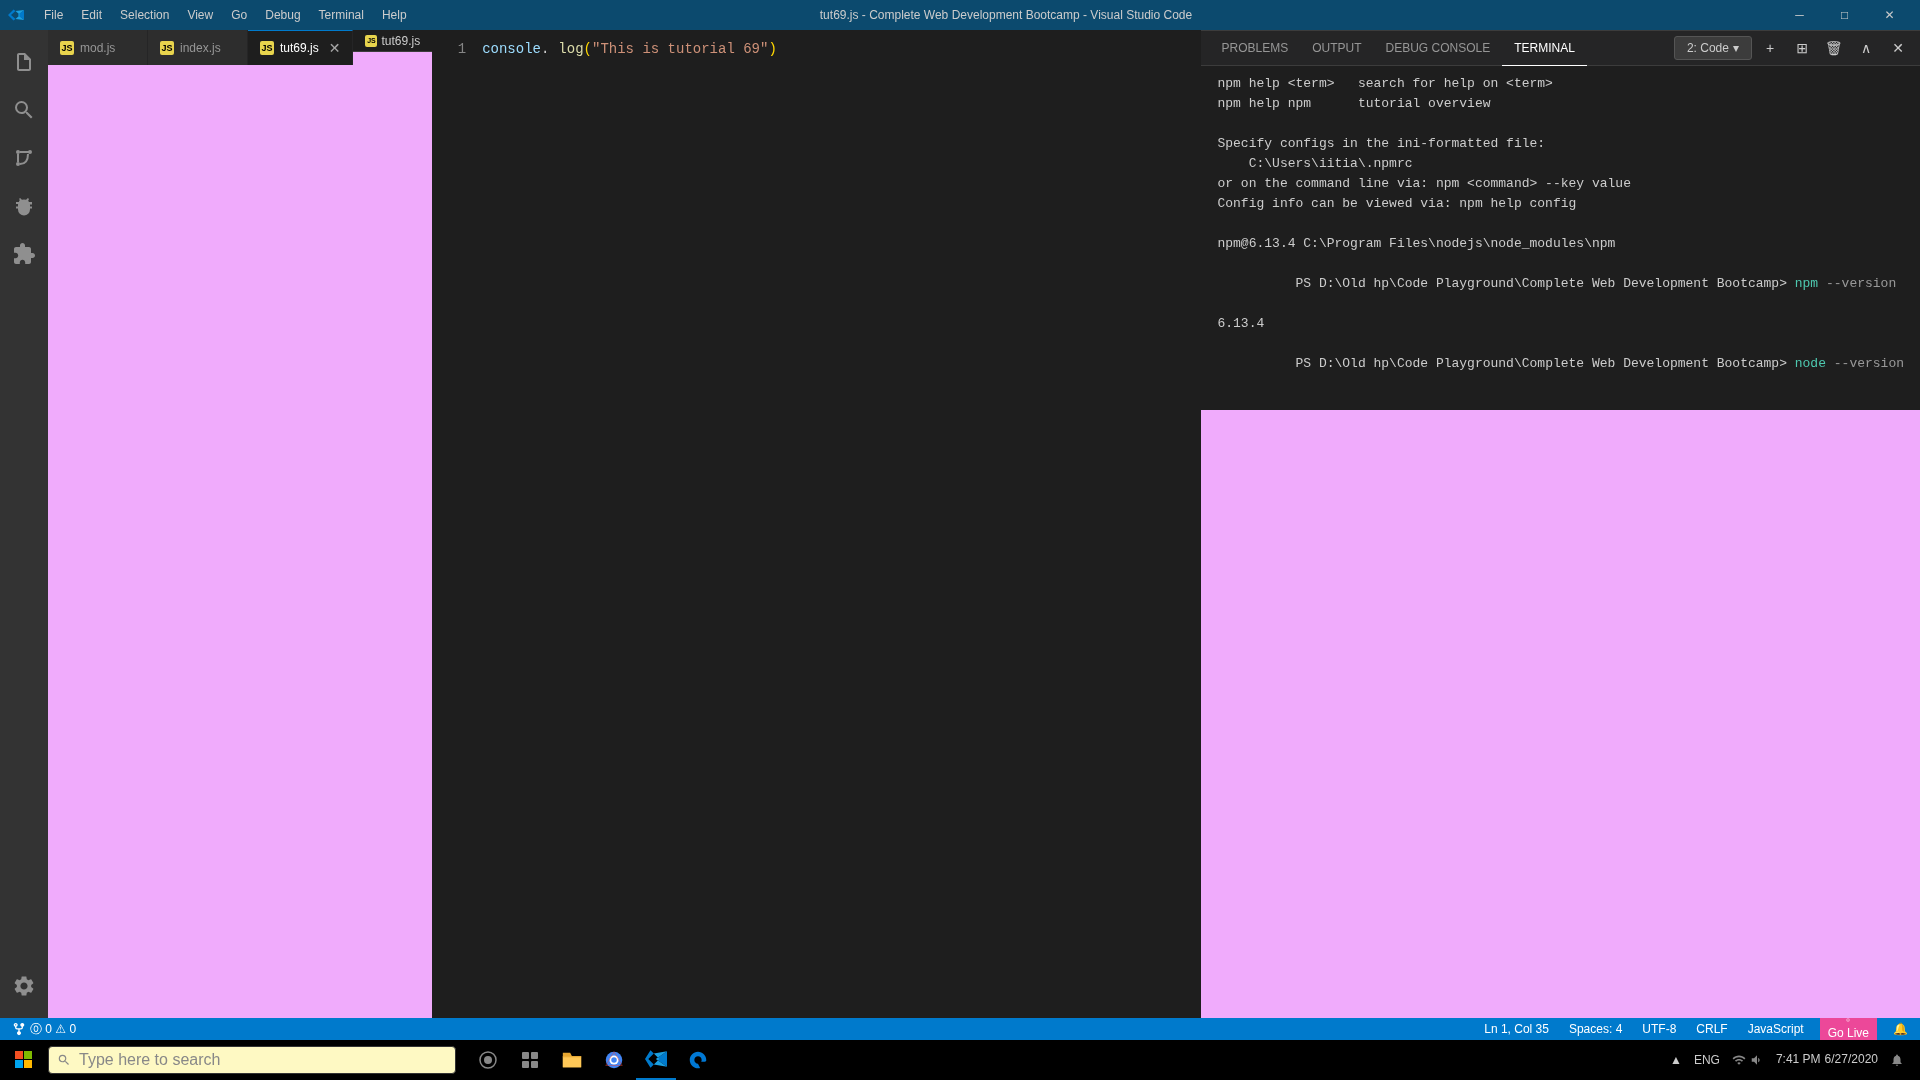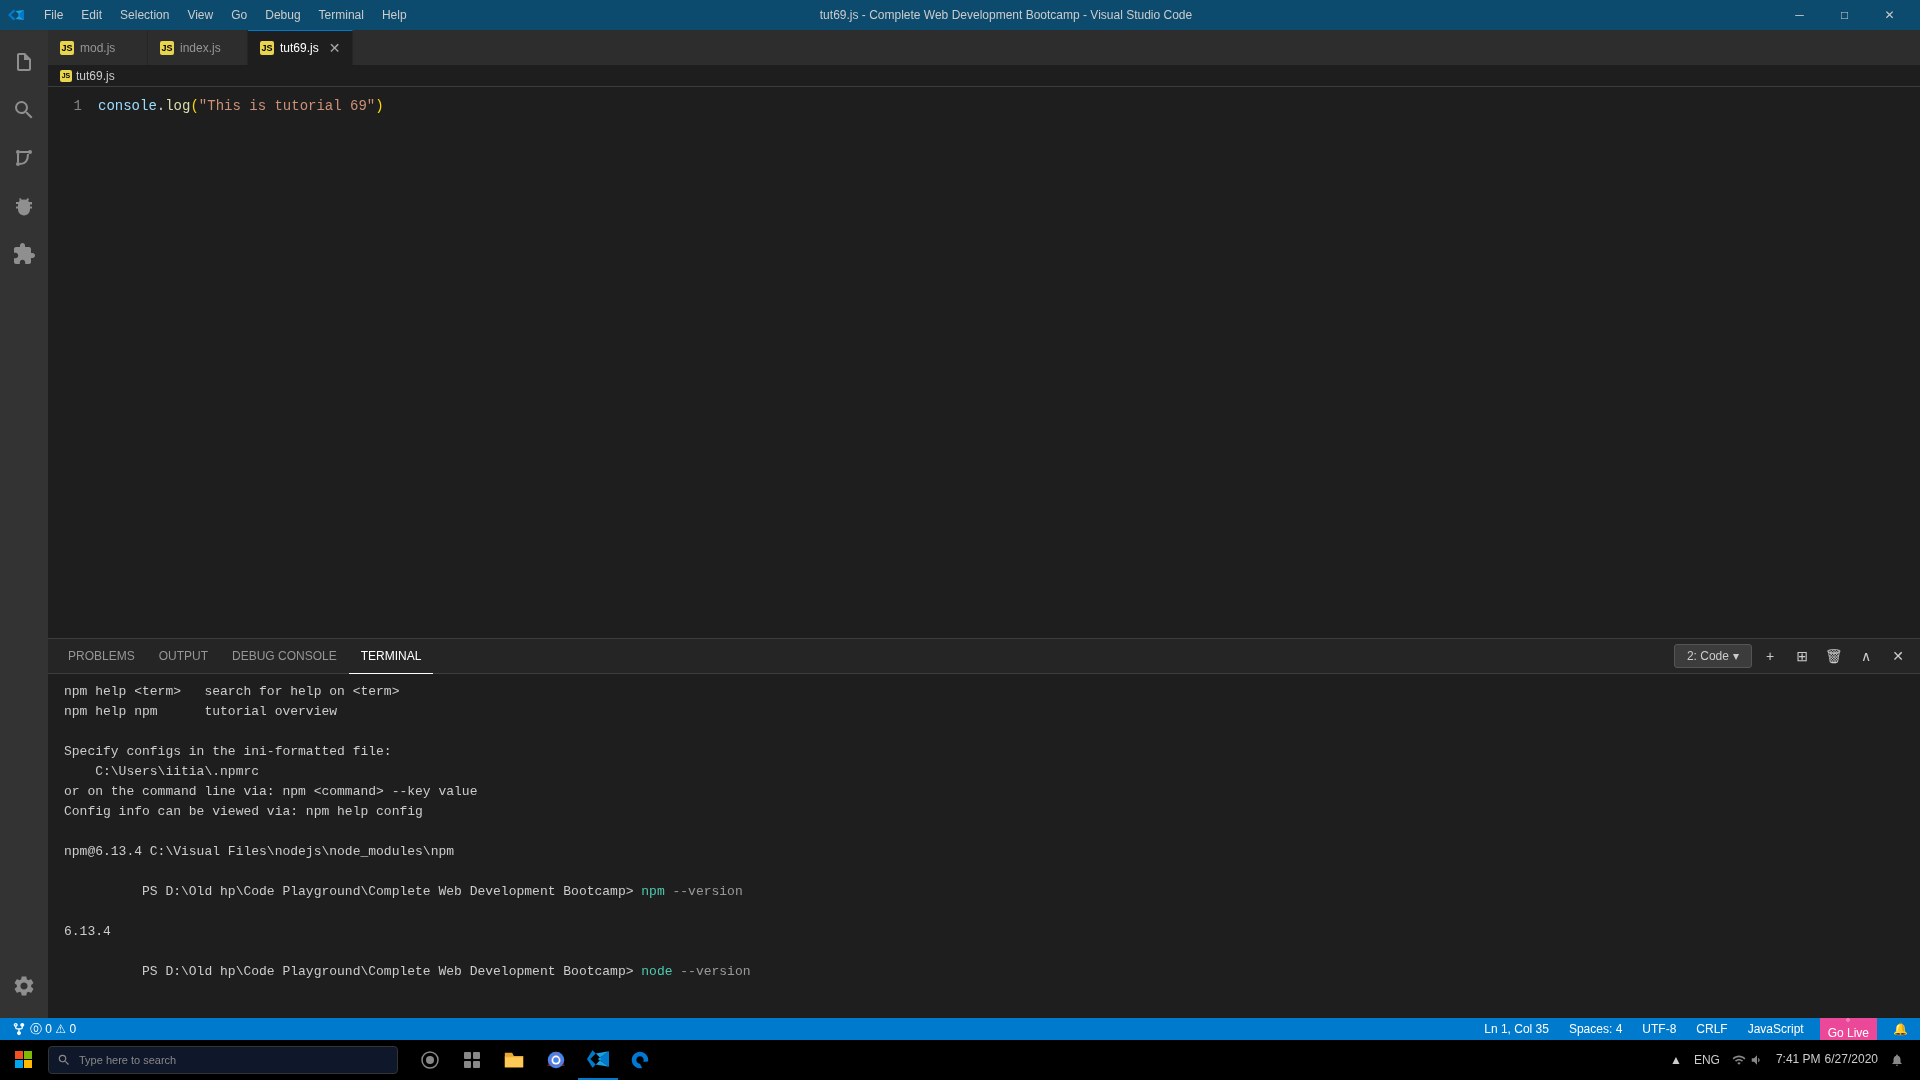--- a/index.html
+++ b/index.html
@@ -98,21 +98,20 @@
     }
     .activity-bar-bottom {
       margin-top: auto;
       margin-bottom: 8px;
     }
 
     
     .editor-area {
       flex: 1;
       display: flex;
-      flex-direction: column;
       background: #f0abfc;
       overflow: hidden;
     }
 
     
     .tab-bar {
       height: 35px;
       background: #2d2d2d;
       display: flex;
       align-items: flex-end;
@@ -190,21 +189,21 @@
     }
     .code-content {
       flex: 1;
       padding-left: 0;
     }
     .code-line {
       display: flex;
       align-items: center;
     }
     
-    .c-method { color: #dcdcaa; }
+    .c-method { color: #dcdcaa; margin-left: 9px; }
     .c-dot { color: #cccccc; }
     .c-paren { color: #ffd700; }
     .c-string { color: #ce9178; }
     .c-obj { color: #9cdcfe; }
 
     
     .terminal-panel {
       height: 380px;
       background: #1e1e1e;
       display: flex;
@@ -335,29 +334,29 @@
       width: 40px;
       height: 40px;
       display: flex;
       align-items: center;
       justify-content: center;
       cursor: pointer;
     }
     .taskbar-search {
       display: flex;
       align-items: center;
-      background: #0f172a;
+      background: #fef9c3;
       border: 1px solid #333;
       height: 28px;
-      width: 350px;
+      width: 408px;
       border-radius: 4px;
       padding: 0 8px;
       gap: 8px;
       color: #888;
-      font-size: 11px;
+      font-size: 16px;
       cursor: text;
     }
     .taskbar-apps {
       display: flex;
       align-items: center;
       gap: 2px;
       margin-left: 8px;
     }
     .taskbar-app {
       width: 40px;
@@ -521,21 +520,21 @@
       </div>
       <div class="terminal-content">
         <div class="terminal-line">npm help &lt;term&gt;   search for help on &lt;term&gt;</div>
         <div class="terminal-line">npm help npm      tutorial overview</div>
         <div class="terminal-line">&nbsp;</div>
         <div class="terminal-line">Specify configs in the ini-formatted file:</div>
         <div class="terminal-line">    C:\Users\iitia\.npmrc</div>
         <div class="terminal-line">or on the command line via: npm &lt;command&gt; --key value</div>
         <div class="terminal-line">Config info can be viewed via: npm help config</div>
         <div class="terminal-line">&nbsp;</div>
-        <div class="terminal-line">npm@6.13.4 C:\Visual Files\nodejs\node_modules\npm</div>
+        <div class="terminal-line">npm@6.13.4 C:\Program Files\nodejs\node_modules\npm</div>
         <div class="terminal-line">
           <span>PS D:\Old hp\Code Playground\Complete Web Development Bootcamp&gt; </span><span class="t-cmd">npm</span><span class="t-flag"> --version</span>
         </div>
         <div class="terminal-line">6.13.4</div>
         <div class="terminal-line">
           <span>PS D:\Old hp\Code Playground\Complete Web Development Bootcamp&gt; </span><span class="t-cmd">node</span><span class="t-flag"> --version</span>
         </div>
 
       </div>
     </div>

